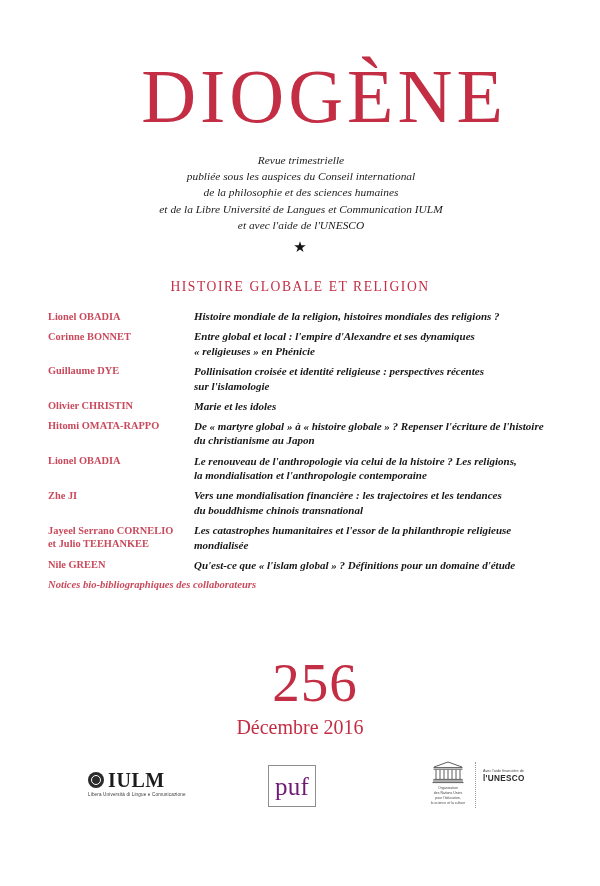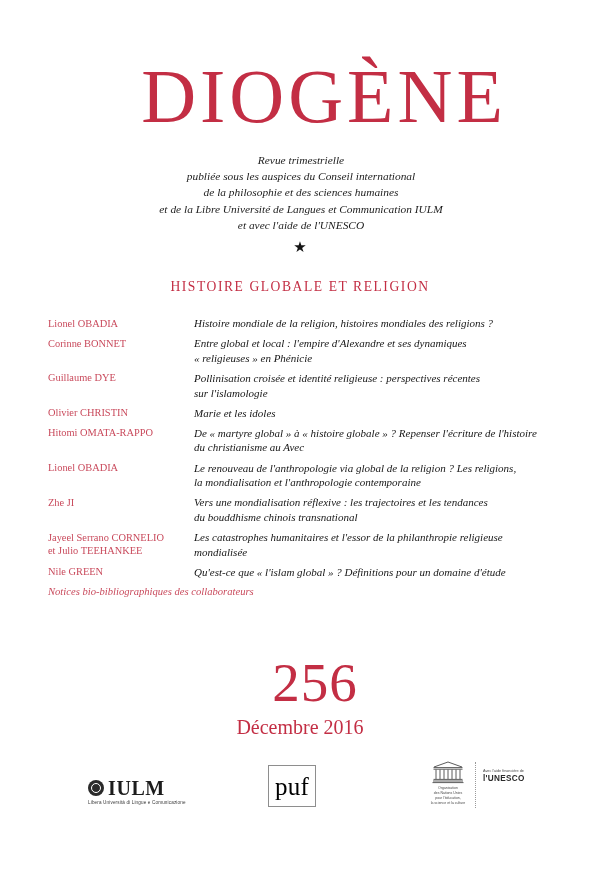--- a/index.html
+++ b/index.html
@@ -77,23 +77,24 @@
     color: #c32e44;
     font-size: 13.6px;
     letter-spacing: 1.55px;
     font-weight: 400;
     white-space: nowrap;
   }
 
   
   .toc {
     position: absolute;
-    top: 316px;
+    top: 309px;
     left: 48px;
     width: 520px;
+    font-weight: bold;
   }
   .toc-row {
     display: flex;
     align-items: flex-start;
     margin-bottom: 5.5px;
   }
   .toc-author {
     width: 146px;
     flex: 0 0 146px;
     color: #c94a5c;
@@ -150,21 +151,21 @@
     top: 760px;
     left: 0;
     width: 600px;
     height: 60px;
   }
 
   
   .logo-iulm {
     position: absolute;
     left: 88px;
-    top: 18px;
+    top: 10px;
     width: 120px;
     text-align: left;
   }
   .iulm-row {
     display: flex;
     align-items: center;
     gap: 4px;
   }
   .iulm-mark {
     width: 16px;
@@ -209,21 +210,21 @@
     height: 42px;
     border: 1px solid #8e8e8e;
     box-sizing: border-box;
     display: flex;
     align-items: center;
     justify-content: center;
   }
   .puf-word {
     font-family: "Liberation Serif", "DejaVu Serif", serif;
     font-size: 25px;
-    color: #000000;
+    color: #701a75;
     line-height: 1;
     letter-spacing: 0.3px;
   }
 
   
   .logo-unesco {
     position: absolute;
     left: 428px;
     top: 0px;
     width: 100px;
@@ -329,38 +330,38 @@
           <div class="toc-title">
             <span>Marie et les idoles</span>
           </div>
         </div>
         <div class="toc-row">
           <div class="toc-author">
             <span>Hitomi OMATA-RAPPO</span>
           </div>
           <div class="toc-title">
             <span>De « martyre global » à « histoire globale » ? Repenser l'écriture de l'histoire</span>
-            <span>du christianisme au Avec</span>
+            <span>du christianisme au Japon</span>
           </div>
         </div>
         <div class="toc-row">
           <div class="toc-author">
             <span>Lionel OBADIA</span>
           </div>
           <div class="toc-title">
-            <span>Le renouveau de l'anthropologie via global de la religion ? Les religions,</span>
+            <span>Le renouveau de l'anthropologie via celui de la histoire ? Les religions,</span>
             <span>la mondialisation et l'anthropologie contemporaine</span>
           </div>
         </div>
         <div class="toc-row">
           <div class="toc-author">
             <span>Zhe JI</span>
           </div>
           <div class="toc-title">
-            <span>Vers une mondialisation réflexive : les trajectoires et les tendances</span>
+            <span>Vers une mondialisation financière : les trajectoires et les tendances</span>
             <span>du bouddhisme chinois transnational</span>
           </div>
         </div>
         <div class="toc-row">
           <div class="toc-author">
             <span>Jayeel Serrano CORNELIO</span>
             <span>et Julio TEEHANKEE</span>
           </div>
           <div class="toc-title">
             <span>Les catastrophes humanitaires et l'essor de la philanthropie religieuse</span>

